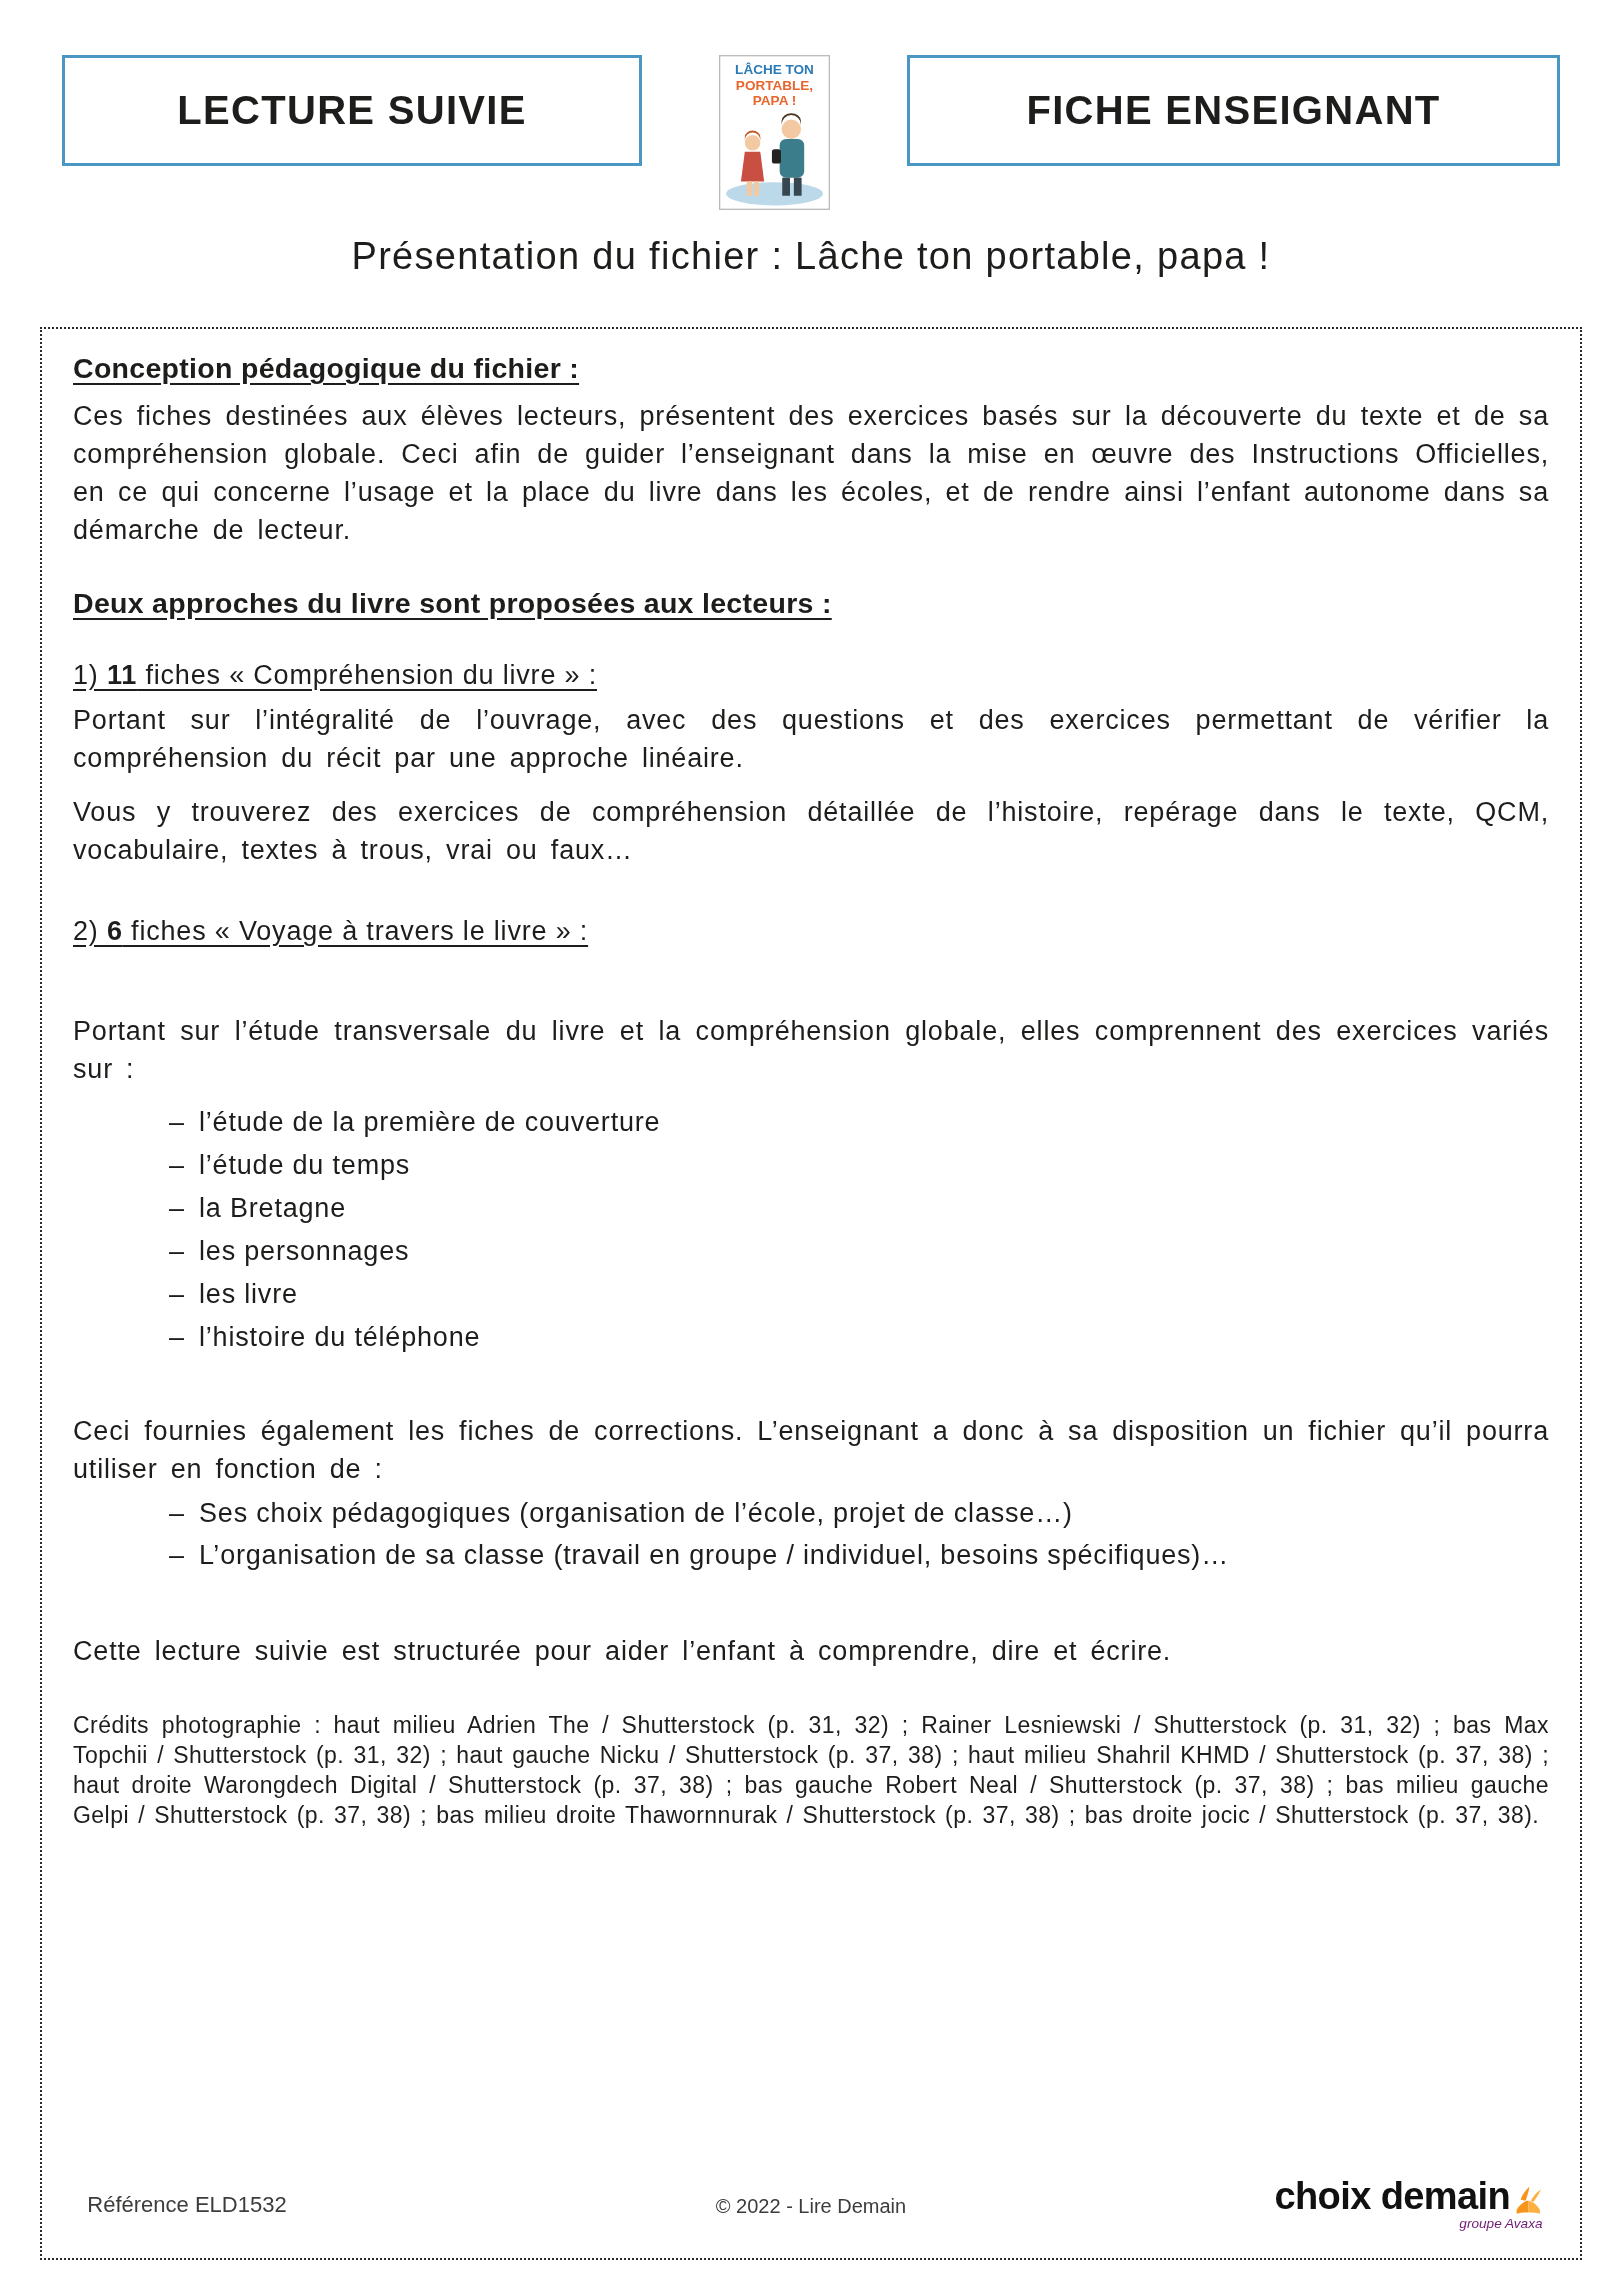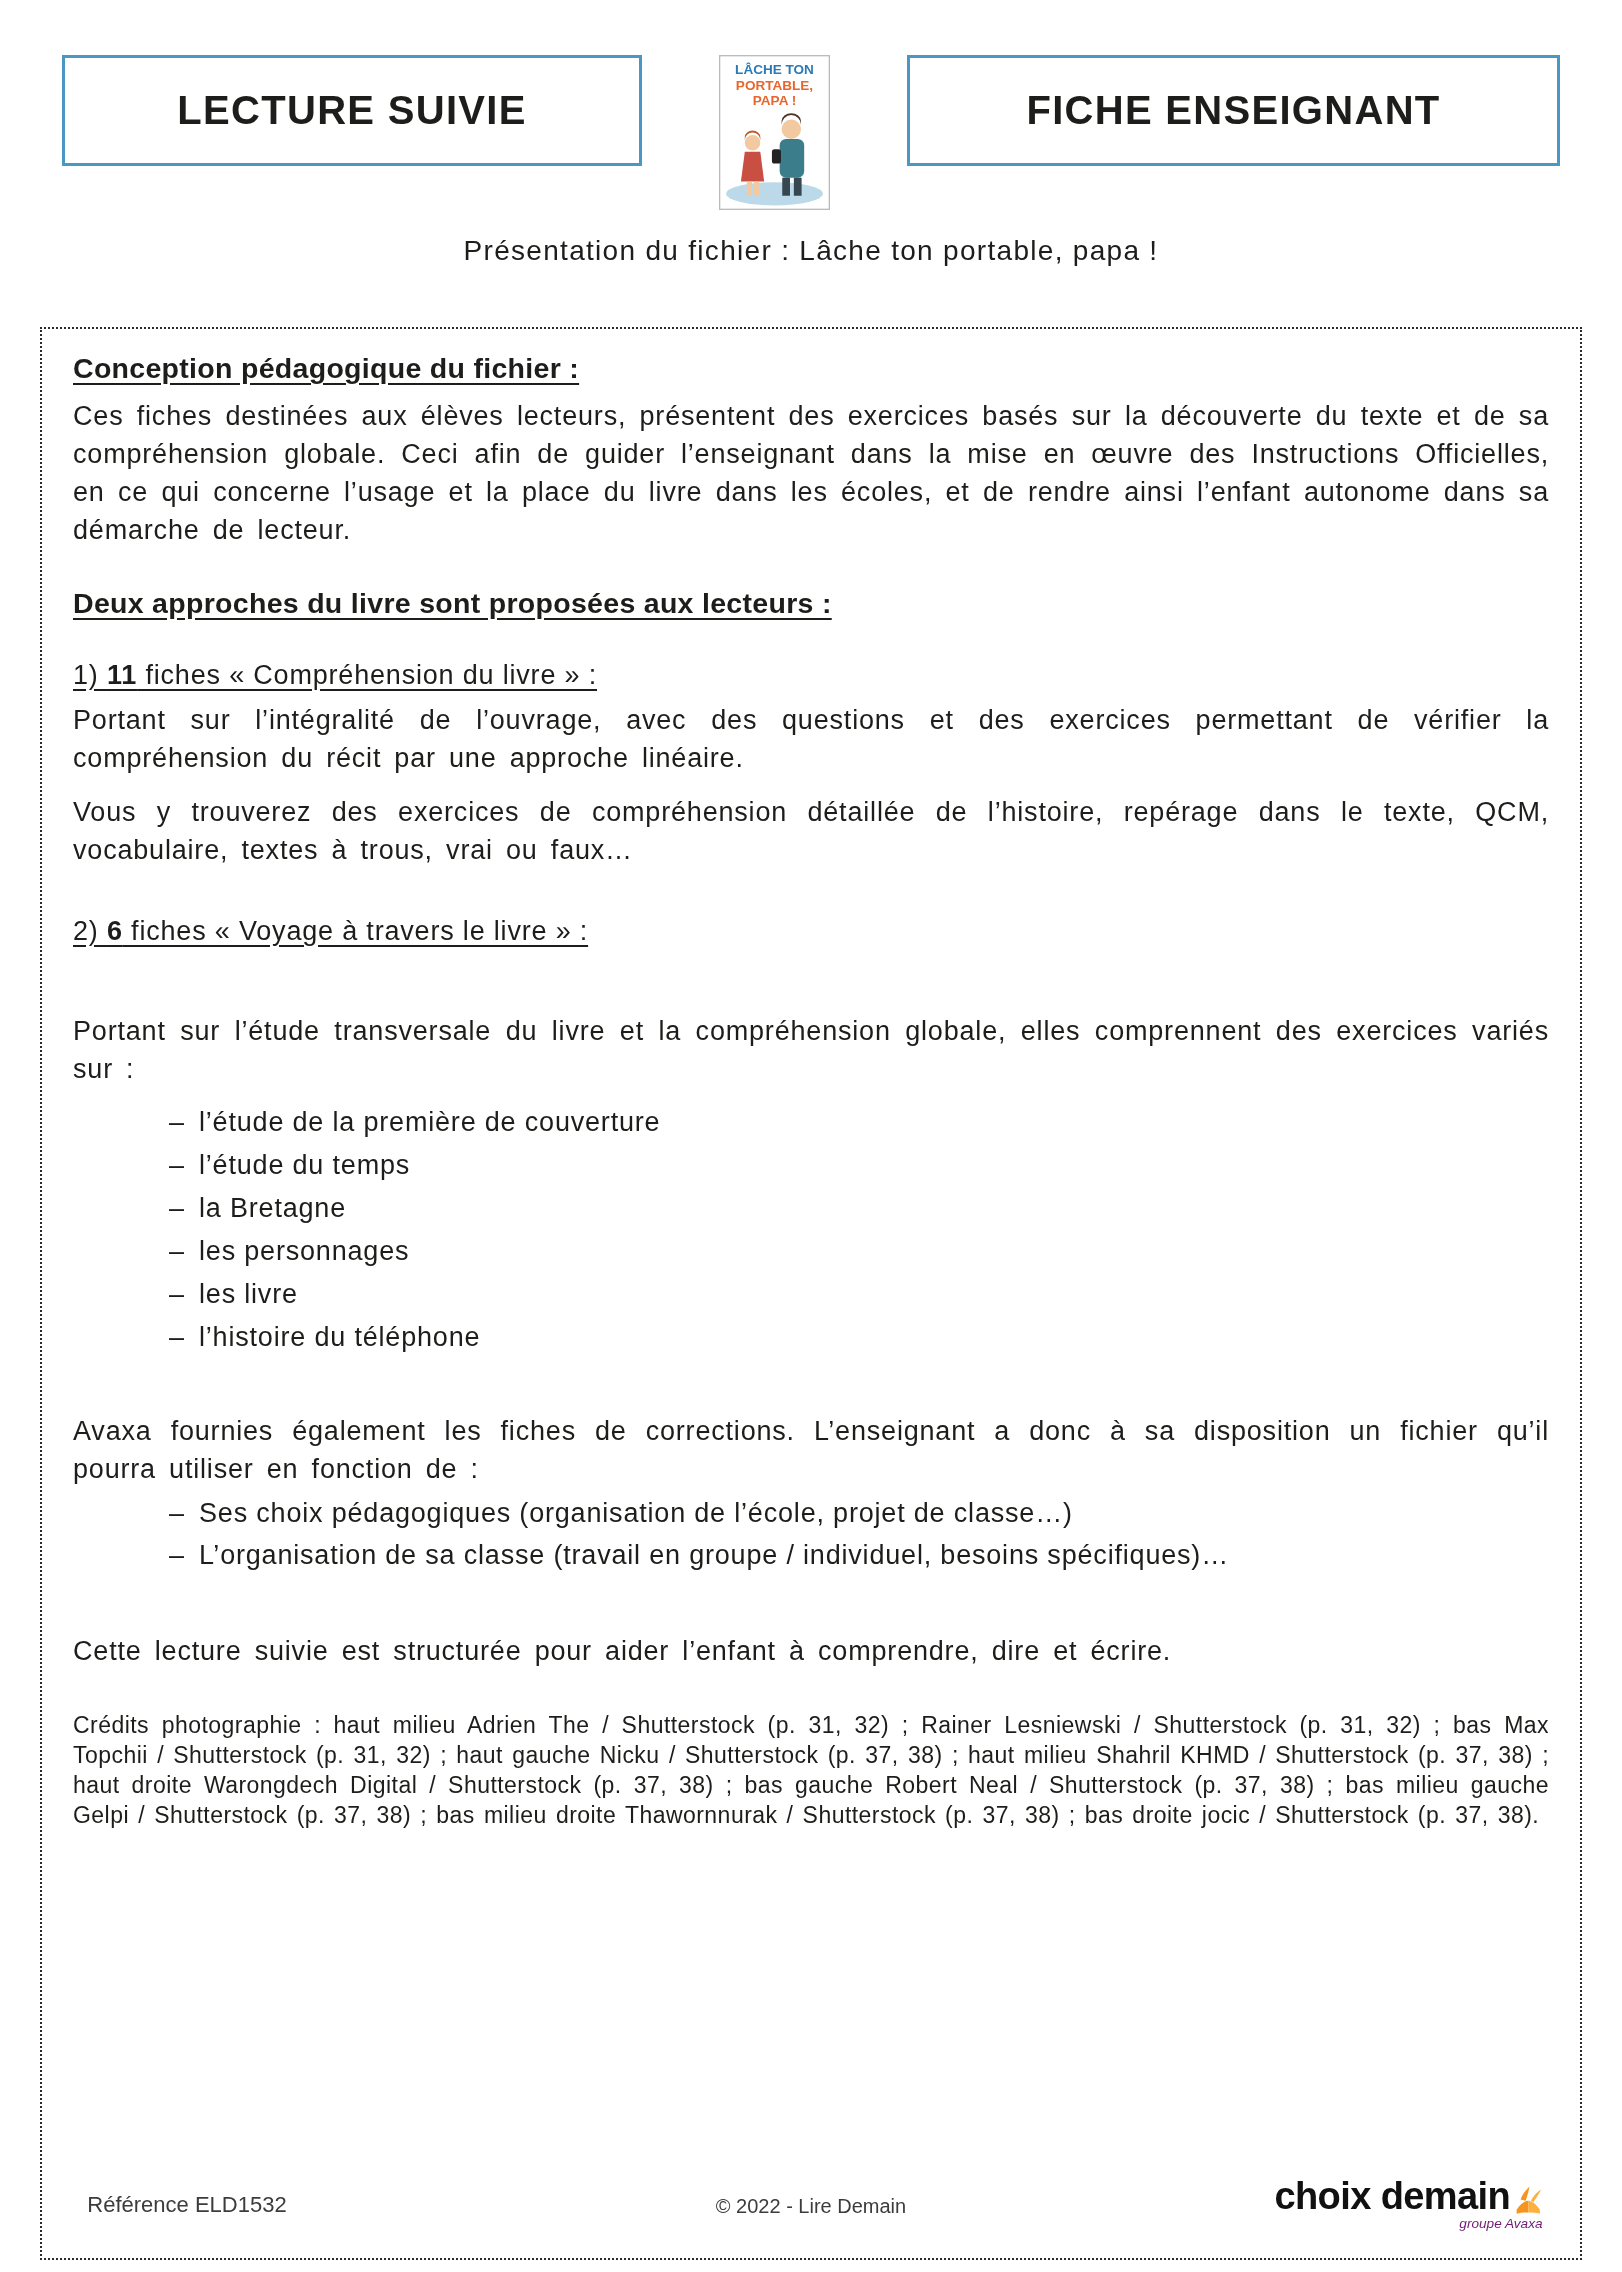--- a/index.html
+++ b/index.html
@@ -39,21 +39,21 @@
     width: 111px;
     height: 155px;
     flex: 0 0 auto;
   }
   .cover svg { display: block; }
 
   
   .page-title {
     margin-top: 24.6px;
     text-align: center;
-    font-size: 28px;
+    font-size: 38px;
     font-weight: 400;
     letter-spacing: 1.3px;
   }
 
   
   .content-box {
     position: absolute;
     left: 40px;
     right: 40px;
     top: 327px;
@@ -232,21 +232,21 @@
 
       <ul class="dash-list mt-list">
         <li><span class="dash">–</span><span>l’étude de la première de couverture</span></li>
         <li><span class="dash">–</span><span>l’étude du temps</span></li>
         <li><span class="dash">–</span><span>la Bretagne</span></li>
         <li><span class="dash">–</span><span>les personnages</span></li>
         <li><span class="dash">–</span><span>les livre</span></li>
         <li><span class="dash">–</span><span>l’histoire du téléphone</span></li>
       </ul>
 
-      <p class="para mt-corr">Avaxa fournies également les fiches de corrections. L’enseignant a donc à sa disposition un fichier qu’il pourra utiliser en fonction de :</p>
+      <p class="para mt-corr">Ceci fournies également les fiches de corrections. L’enseignant a donc à sa disposition un fichier qu’il pourra utiliser en fonction de :</p>
 
       <ul class="dash-list tight mt-list2">
         <li><span class="dash">–</span><span>Ses choix pédagogiques (organisation de l’école, projet de classe…)</span></li>
         <li><span class="dash">–</span><span>L’organisation de sa classe (travail en groupe / individuel, besoins spécifiques)…</span></li>
       </ul>
 
       <p class="para mt-closing">Cette lecture suivie est structurée pour aider l’enfant à comprendre, dire et écrire.</p>
 
       <p class="credits mt-credits">Crédits photographie : haut milieu Adrien The / Shutterstock (p. 31, 32) ; Rainer Lesniewski / Shutterstock (p. 31, 32) ; bas Max Topchii / Shutterstock (p. 31, 32) ; haut gauche Nicku / Shutterstock (p. 37, 38) ; haut milieu Shahril KHMD / Shutterstock (p. 37, 38) ; haut droite Warongdech Digital / Shutterstock (p. 37, 38) ; bas gauche Robert Neal / Shutterstock (p. 37, 38) ; bas milieu gauche Gelpi / Shutterstock (p. 37, 38) ; bas milieu droite Thawornnurak / Shutterstock (p. 37, 38) ; bas droite jocic / Shutterstock (p. 37, 38).</p>
 

